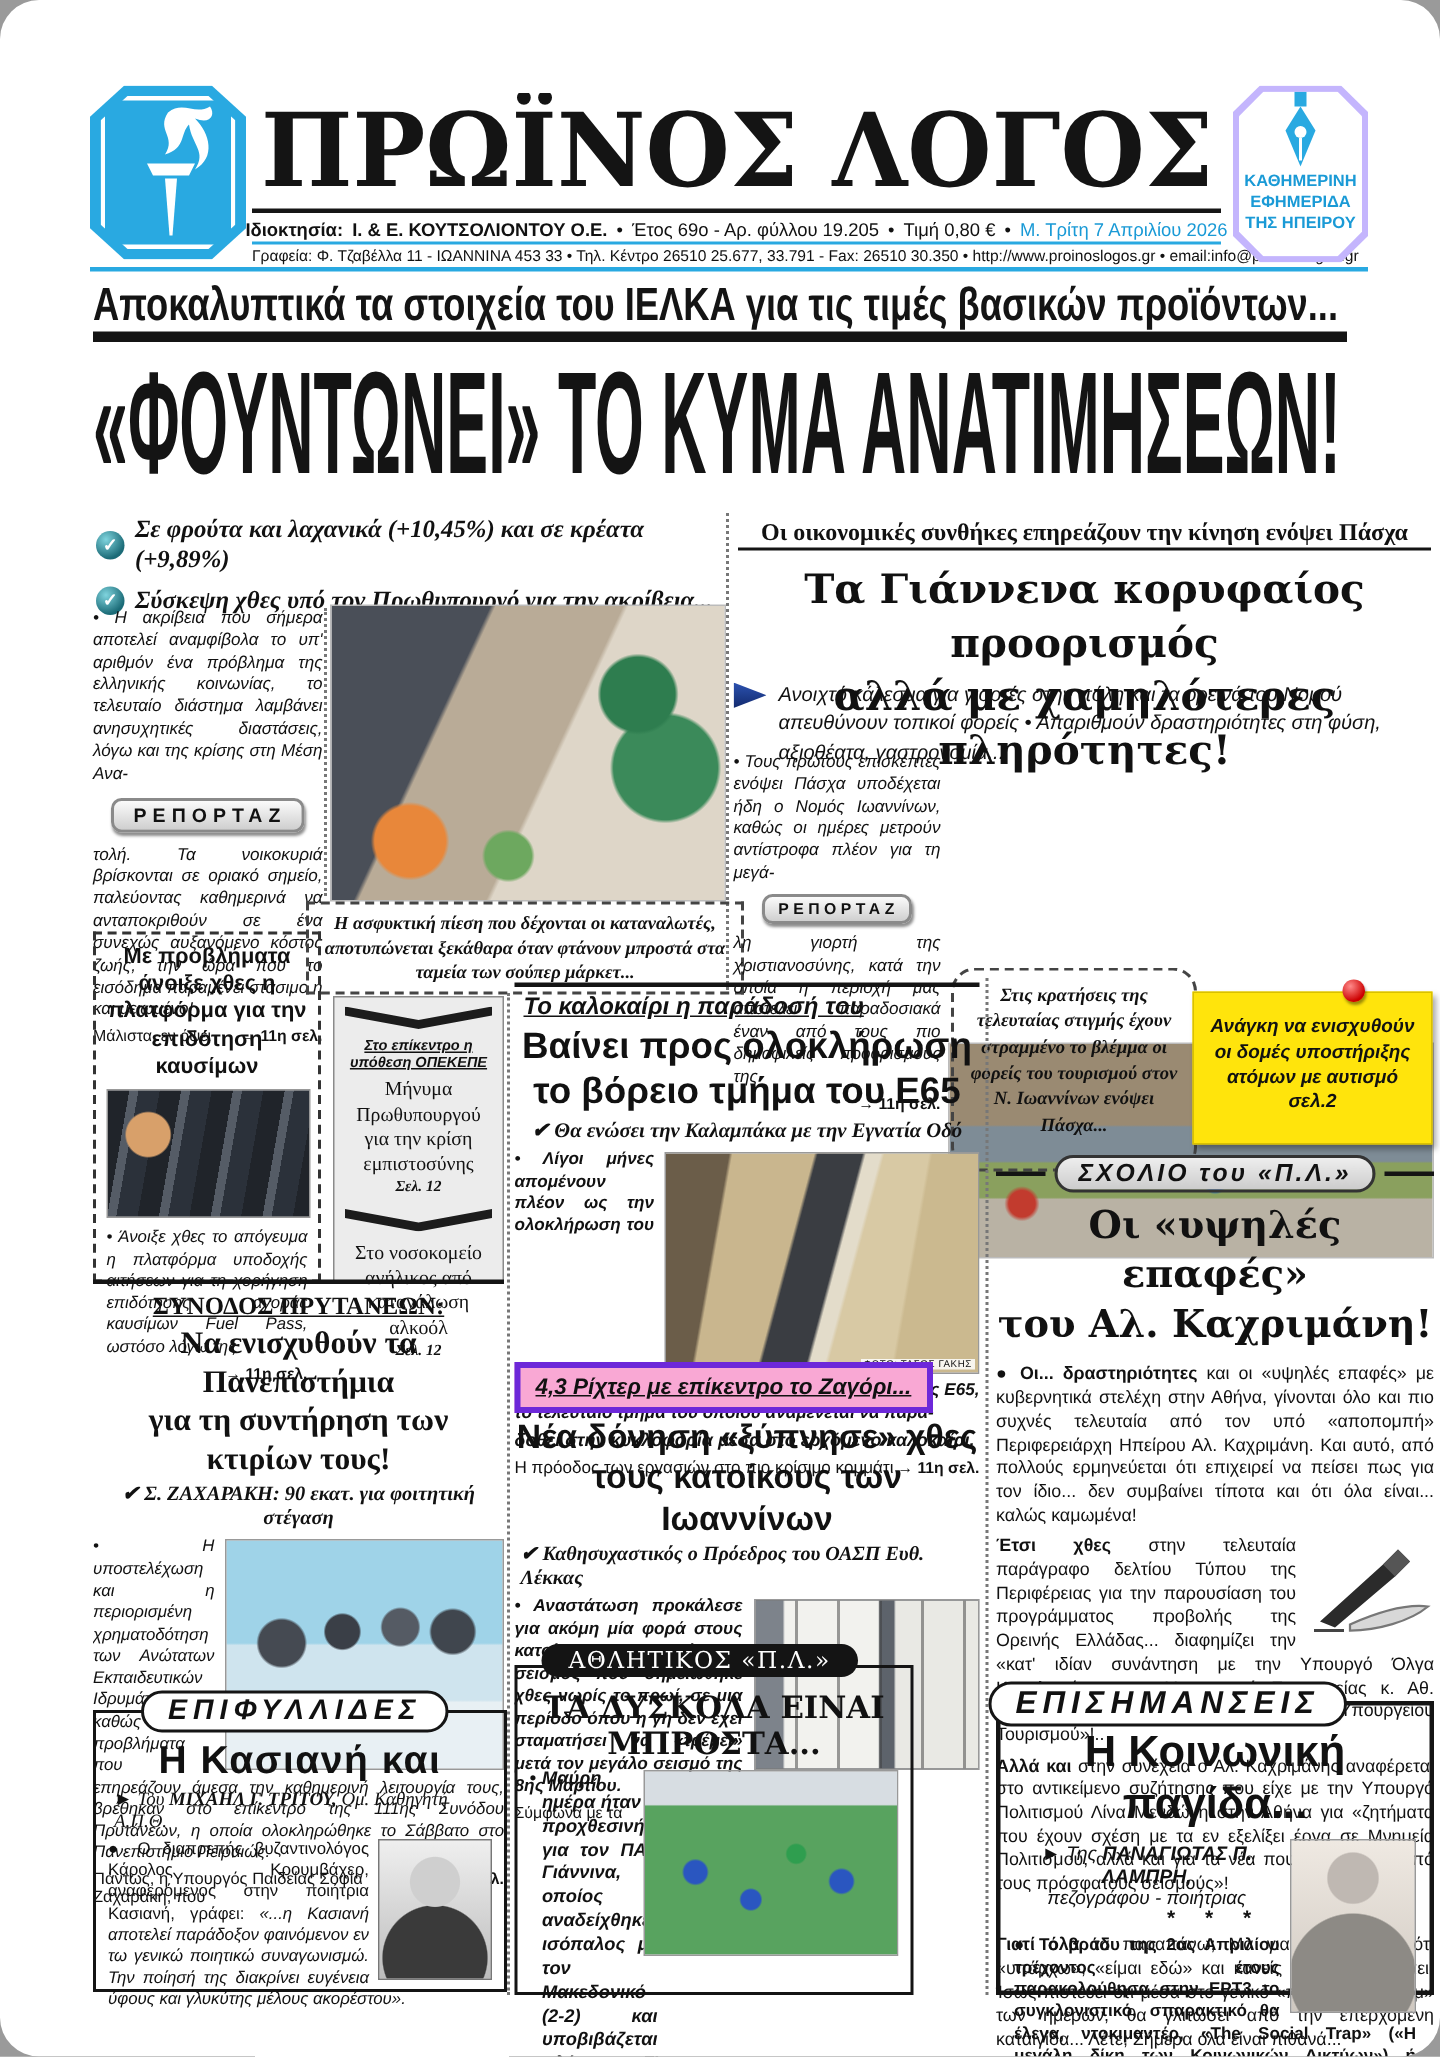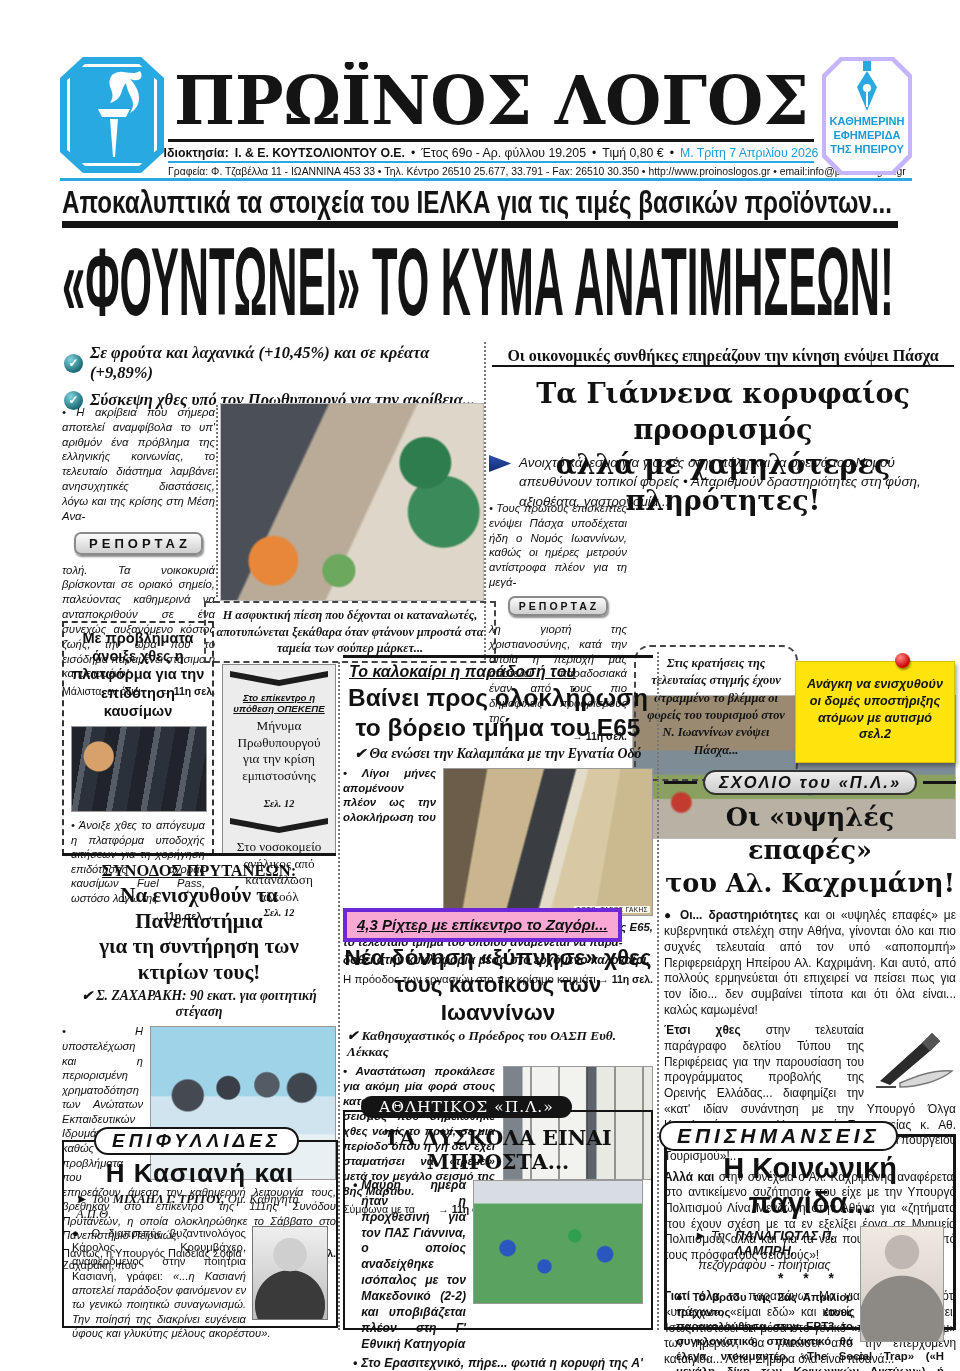--- a/index.html
+++ b/index.html
@@ -1,17 +1,17 @@
 <!DOCTYPE html>
 <html><head>
 <meta charset="utf-8">
 <style>
   html,body{margin:0;padding:0;background:#9a9a9a;}
   .page{position:relative;width:960px;height:1371px;background:#ffffff;margin:0 auto;
-        font-family:"Liberation Sans",sans-serif;color:#111;overflow:hidden;}
+        font-family:"Liberation Sans",sans-serif;color:#111;overflow:hidden;border-radius:26px;}
   .abs{position:absolute;}
   
   .logo-oct{position:absolute;left:60px;top:57px;width:104px;height:116px;
      background:#29a9e1;clip-path:polygon(22% 0,78% 0,100% 18%,100% 82%,78% 100%,22% 100%,0 82%,0 18%);}
   .logo-inner{position:absolute;left:7px;top:7px;right:7px;bottom:7px;border:3px solid #fff;
      clip-path:polygon(20% 0,80% 0,100% 16%,100% 84%,80% 100%,20% 100%,0 84%,0 16%);}
   .badge-oct{position:absolute;left:822px;top:57px;width:90px;height:118px;background:#c4b5fd;
      clip-path:polygon(20% 0,80% 0,100% 15%,100% 85%,80% 100%,20% 100%,0 85%,0 15%);}
   .badge-oct-in{position:absolute;left:4px;top:4px;right:4px;bottom:4px;background:#fff;
      clip-path:polygon(20% 0,80% 0,100% 15%,100% 85%,80% 100%,20% 100%,0 85%,0 15%);
@@ -205,21 +205,21 @@
       <span class="pagelink">
         <span class="arrow">→</span>
         <span>11η σελ.</span></span>
     </div>
   </div>
 
   <div class="abs" style="left:222px;top:664px;width:114px;height:192px;background:#ececec;border:1px solid #8a8a8a;
               padding:4px 6px;box-sizing:border-box;text-align:center;">
     <div class="chev"></div>
     <div class="b" style="font-style:italic;font-size:9.7px;text-decoration:underline;">Στο επίκεντρο η υπόθεση ΟΠΕΚΕΠΕ</div>
-    <div class="serif" style="font-size:13.2px;line-height:1.25;margin:4px 0 14px;">Μήνυμα Πρωθυπουργού για την κρίση εμπιστοσύνης</div>
+    <div class="serif" style="font-size:13.2px;line-height:1.25;margin:4px 0 2px;">Μήνυμα Πρωθυπουργού για την κρίση εμπιστοσύνης</div>
     <div class="serif b" style="font-style:italic;font-size:10.3px;">Σελ. 12</div>
     <div class="chev" style="margin-top:9px;"></div>
     <div class="serif" style="font-size:13.2px;line-height:1.25;margin:4px 0 2px;">Στο νοσοκομείο ανήλικος από κατανάλωση αλκοόλ</div>
     <div class="serif b" style="font-style:italic;font-size:10.3px;">Σελ. 12</div>
   </div>
 
   <div class="vdot" style="left:338px;top:662px;height:668px;"></div>
   <div class="vdot" style="left:657px;top:652px;height:678px;"></div>
 
   <div class="abs" style="left:343px;top:655px;width:310px;">
@@ -364,21 +364,21 @@
                     radial-gradient(circle at 50% 30%, #cfcfcf 0 22%, transparent 23%),
                     radial-gradient(circle at 50% 85%, #3a3a3a 0 40%, transparent 41%),
                     linear-gradient(#efefef,#bdbdbd);filter:grayscale(1);"></div>
       <p style="font-size:11.2px;line-height:1.28;text-align:justify;margin:0;">
         <span>● Ο διαπρεπής βυζαντινολόγος Κάρολος Κρουμβάχερ, αναφερόμενος στην ποιήτρια Κασιανή, γράφει: </span><span style="font-style:italic;">«...η Κασιανή αποτελεί παράδοξον φαινόμενον εν τω γενικώ ποιητικώ συναγωνισμώ. Την ποίησή της διακρίνει ευγένεια ύφους και γλυκύτης μέλους ακορέστου».</span>
       </p>
 
     </div>
   </div>
 
-  <div class="abs" style="left:343px;top:1110px;width:310px;height:220px;border:2px solid #141414;padding:14px 8px 2px;box-sizing:border-box;">
+  <div class="abs" style="left:343px;top:1110px;width:266px;height:220px;border:2px solid #141414;padding:14px 8px 2px;box-sizing:border-box;">
     <div class="abs" style="left:16px;top:-14px;">
       <span class="dserif" style="background:#141414;color:#fff;border-radius:16px;font-size:15.5px;
              letter-spacing:1px;padding:2px 18px;white-space:nowrap;">ΑΘΛΗΤΙΚΟΣ «Π.Λ.»</span>
     </div>
     <div class="dserif b ctr" style="font-size:20.5px;margin-bottom:4px;">ΤΑ ΔΥΣΚΟΛΑ ΕΙΝΑΙ ΜΠΡΟΣΤΑ...</div>
     <div style="overflow:hidden;">
       <div class="ph" style="float:right;width:168px;height:122px;margin:2px 0 4px 7px;border:1px solid #999;
                   background:
                     radial-gradient(circle at 20% 55%, #2a56c0 0 5%, transparent 6%),
                     radial-gradient(circle at 42% 70%, #2a56c0 0 5%, transparent 6%),

